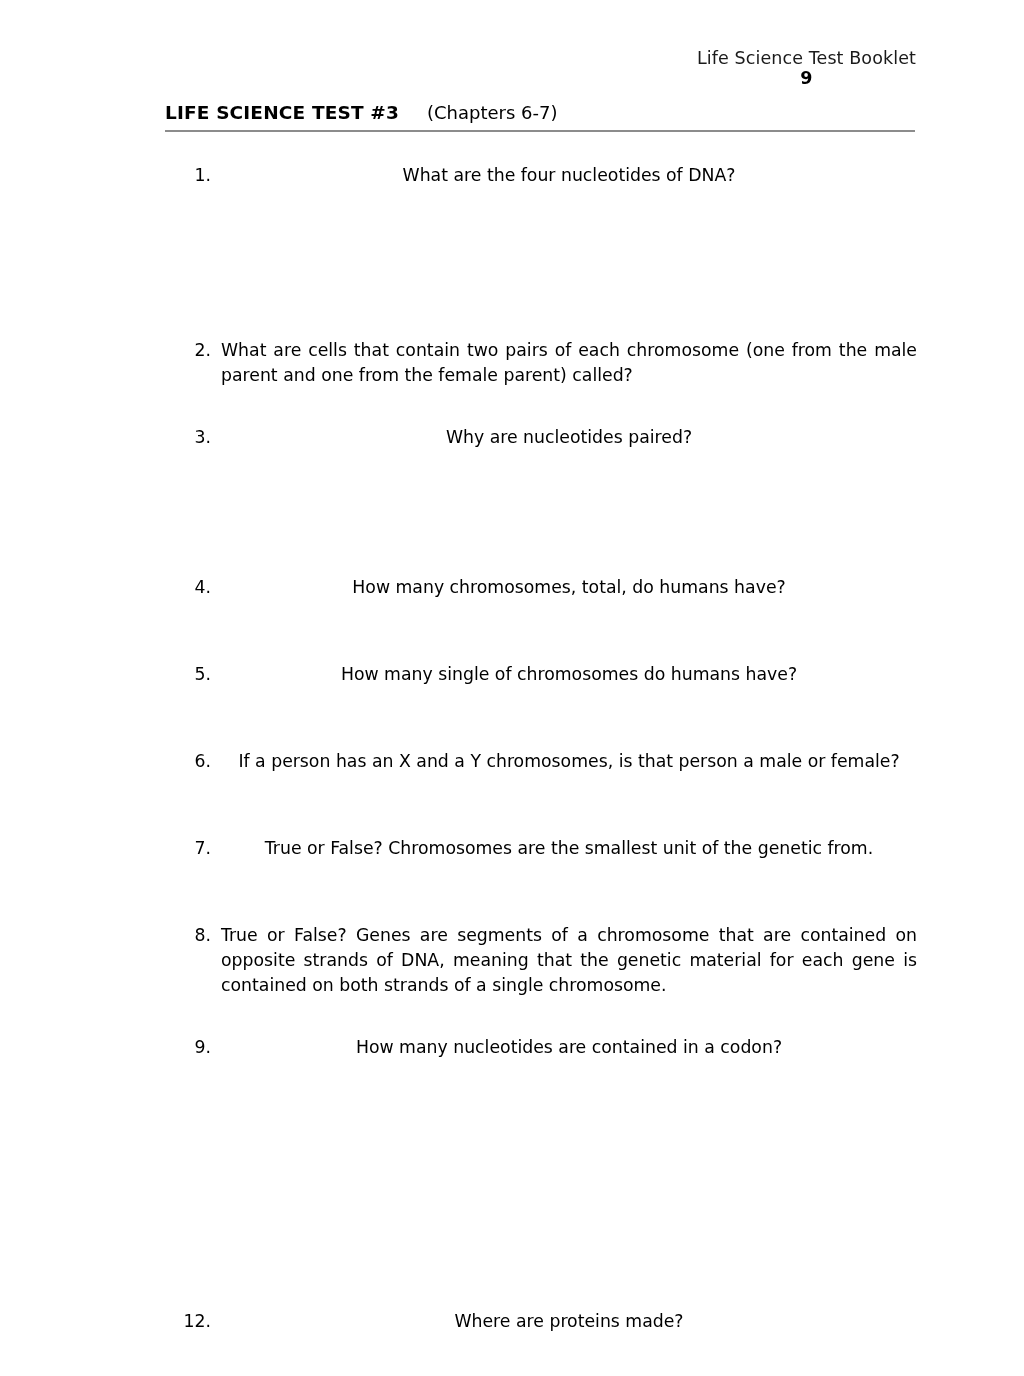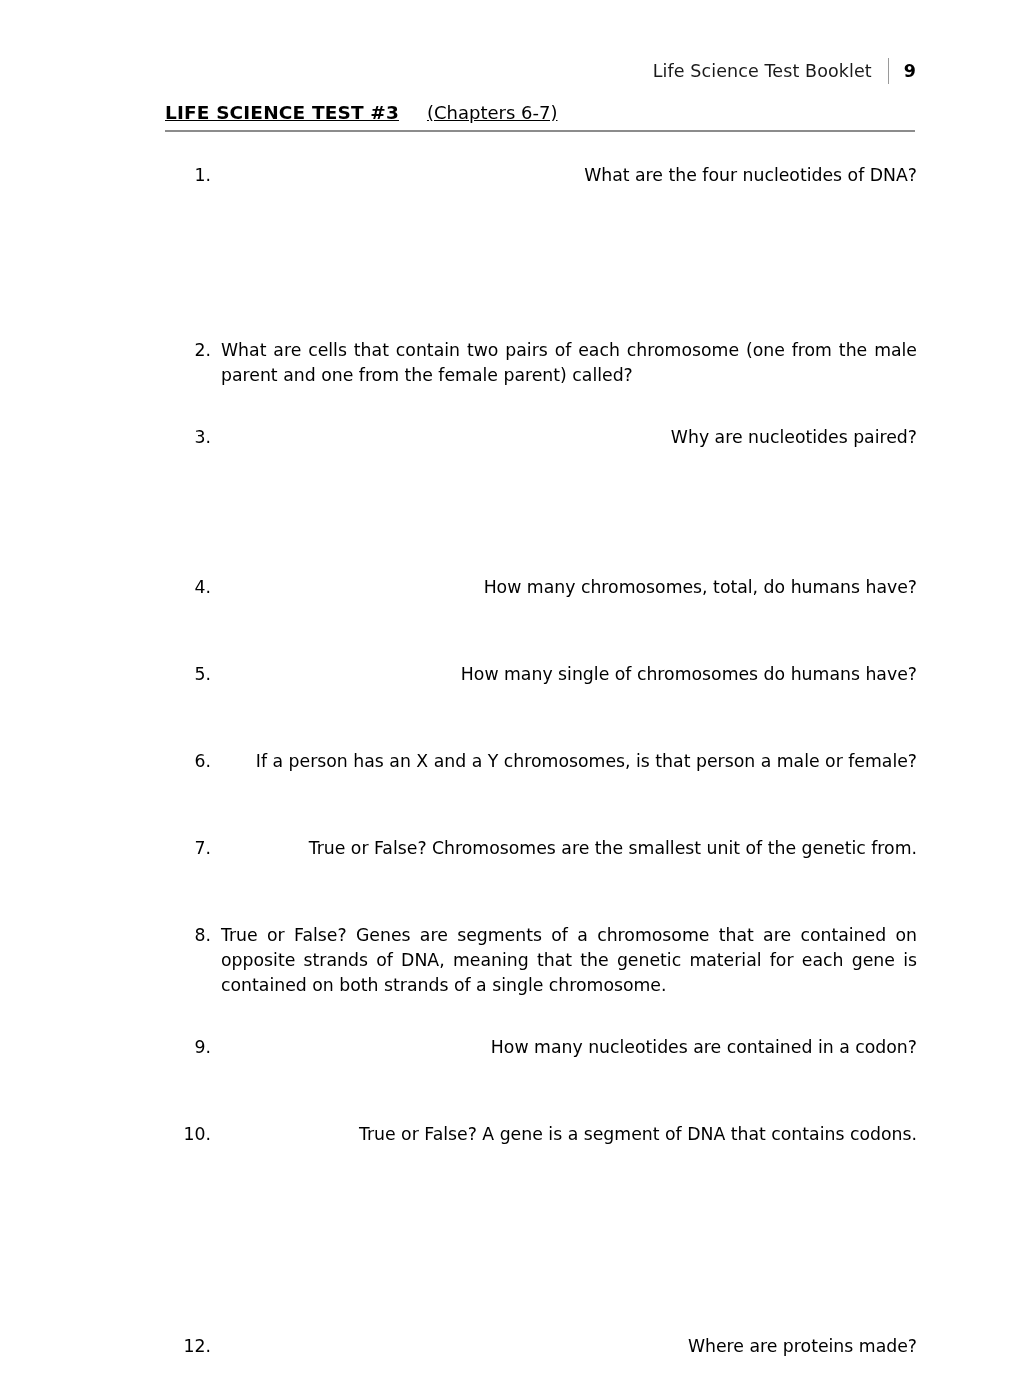--- a/index.html
+++ b/index.html
@@ -17,25 +17,26 @@
   }
 
   .page {
     position: absolute;
     inset: 0;
   }
 
   
   .running-header {
     position: absolute;
-    top: 56px;
+    top: 48px;
     right: 108px;
     display: flex;
     align-items: center;
     height: 30px;
+    flex-direction: column;
   }
   .running-header-title {
     font-size: 17.5px;
     font-weight: 400;
     color: #1a1a1a;
     letter-spacing: 0.1px;
     white-space: nowrap;
   }
   .header-divider {
     width: 1px;
@@ -53,21 +54,20 @@
   .title-block {
     position: absolute;
     top: 102px;
     left: 165px;
     width: 750px;
   }
   .title-line {
     display: flex;
     align-items: flex-start;
     white-space: nowrap;
-    text-decoration: underline;
   }
   .title-main {
     font-size: 18.5px;
     font-weight: 700;
     letter-spacing: 0.15px;
     color: #000000;
   }
   .title-sub {
     font-size: 18px;
     font-weight: 400;
@@ -106,21 +106,21 @@
     flex: 1 1 auto;
     margin-left: 10px;
     font-size: 17.3px;
     line-height: 25px;
     color: #000000;
     text-align: justify;
     text-justify: inter-word;
     hyphens: none;
   }
   .q-text.single {
-    text-align: right;
+    text-align: center;
   }
   
   .gap-sm { height: 37px; }
   .gap-md { height: 62px; }
   .gap-lg { height: 125px; }
   .gap-xl { height: 150px; }
 </style>
 </head>
 <body>
 
@@ -179,24 +179,20 @@
       <div class="question">
         <div class="q-num">8.</div>
         <div class="q-text">True or False? Genes are segments of a chromosome that are contained on opposite strands of DNA, meaning that the genetic material for each gene is contained on both strands of a single chromosome.</div>
       </div>
       <div class="gap-sm"></div>
       <div class="question">
         <div class="q-num">9.</div>
         <div class="q-text single">How many nucleotides are contained in a codon?</div>
       </div>
       <div class="gap-md"></div>
-      <div class="question">
-        <div class="q-num">10.</div>
-        <div class="q-text single">True or False? A gene is a segment of DNA that contains codons.</div>
-      </div>
       <div class="gap-md"></div>
       <div class="gap-lg"></div>
       <div class="question">
         <div class="q-num">12.</div>
         <div class="q-text single">Where are proteins made?</div>
       </div>
     </div>
 
 </div>
 

